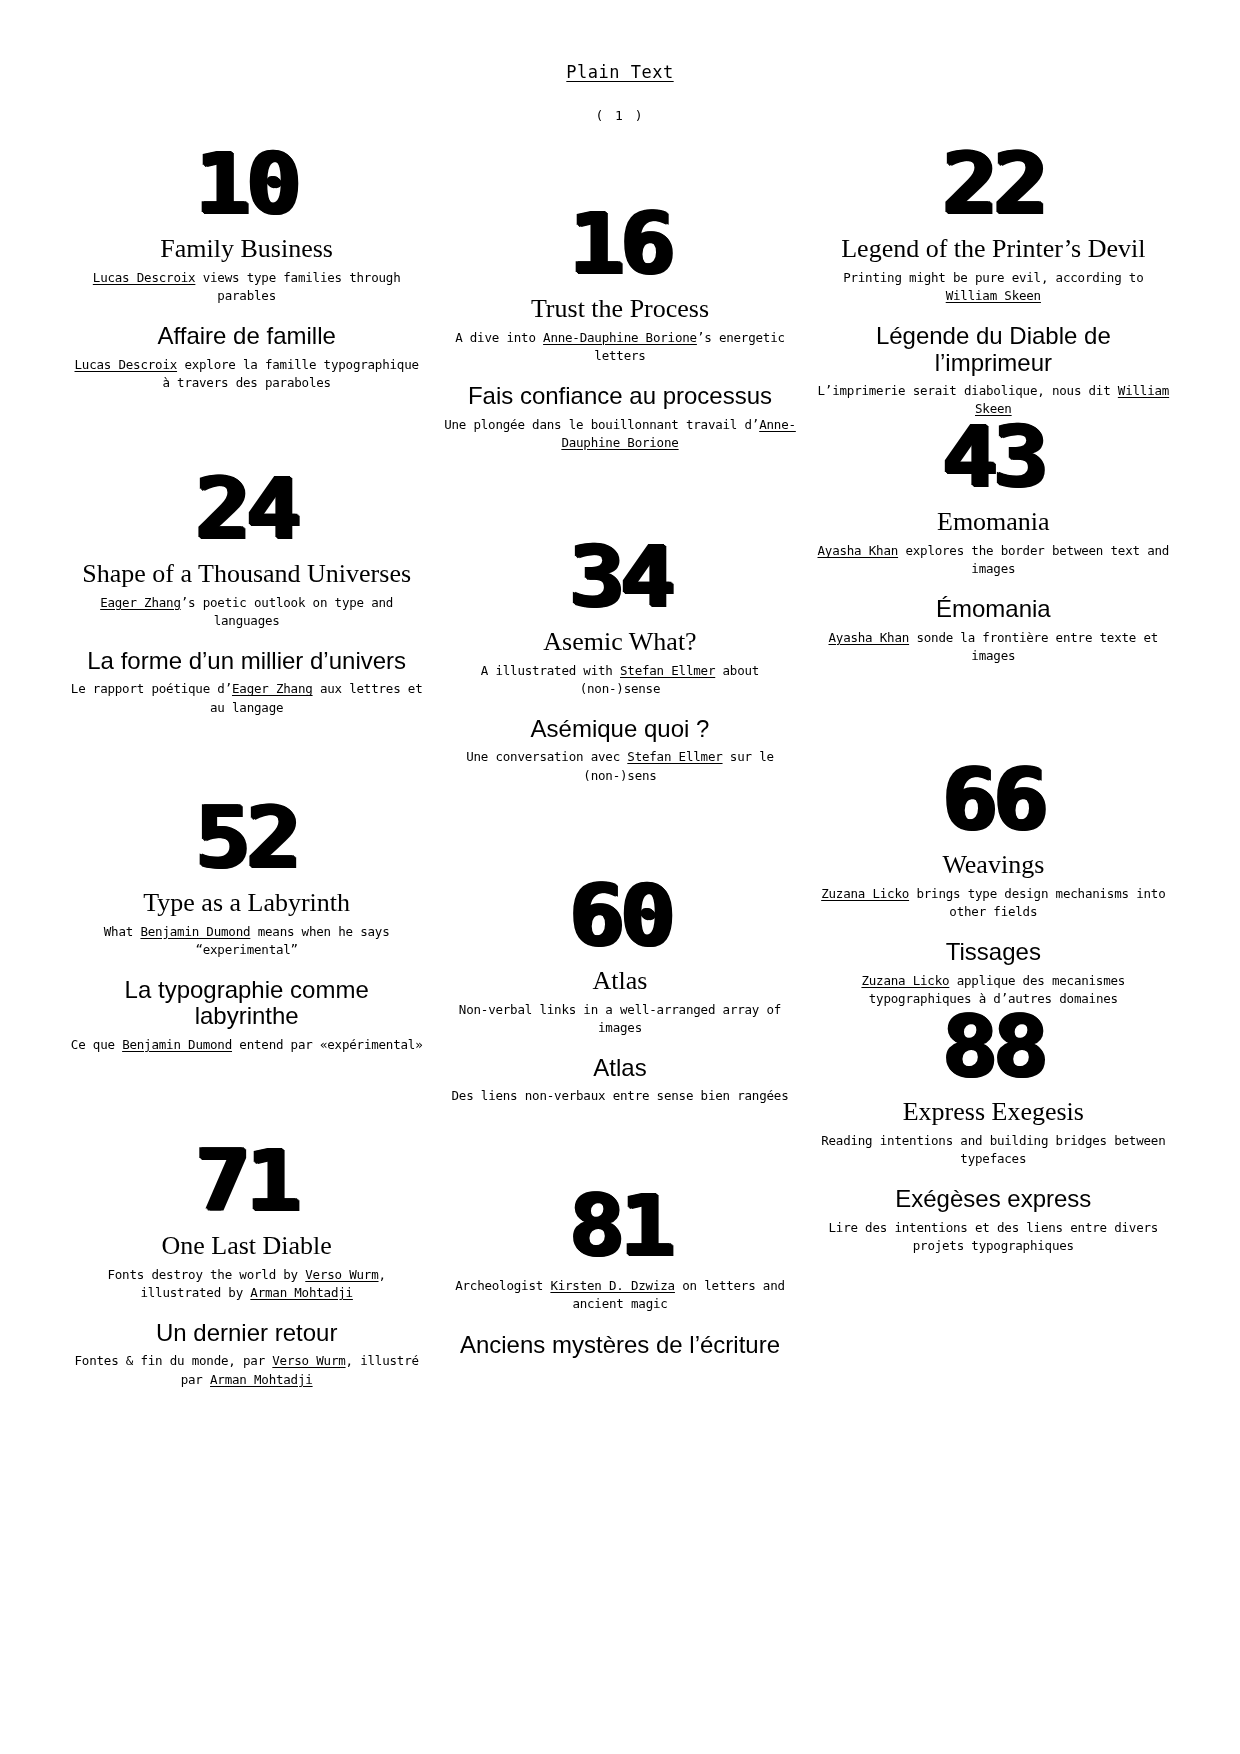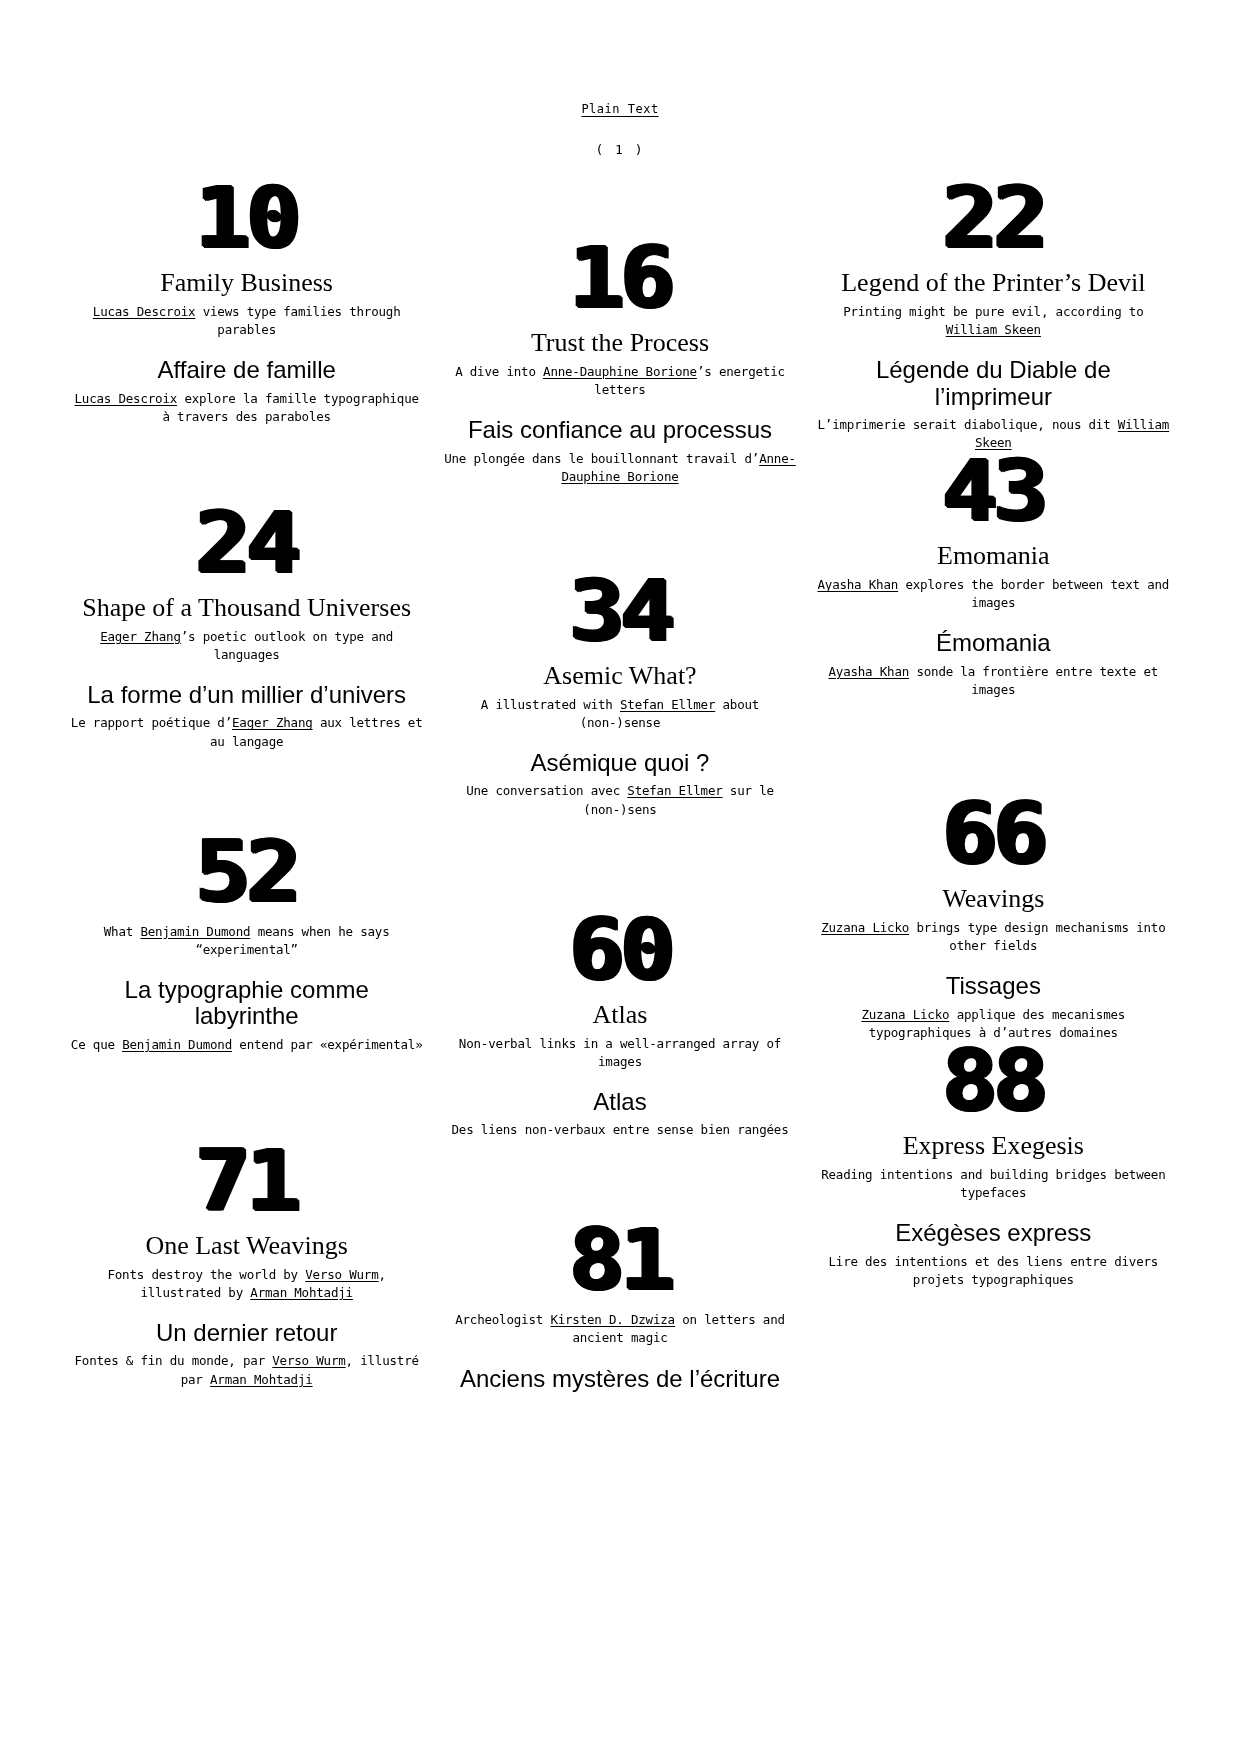--- a/index.html
+++ b/index.html
@@ -15,25 +15,24 @@
     position: relative;
     overflow: hidden;
   }
 
   .page-header {
     text-align: center;
     padding-top: 62px;
   }
   .page-header .label {
     font-family: "DejaVu Sans Mono", monospace;
-    font-size: 12px;
+    font-size: 17px;
     letter-spacing: 0.5px;
     text-decoration: underline;
     text-underline-offset: 3px;
-    margin-top: 40px;
   }
   .page-header .pagenum {
     font-family: "DejaVu Sans Mono", monospace;
     font-size: 13px;
     letter-spacing: 2px;
     margin-top: 26px;
   }
 
   .columns {
     display: flex;
@@ -144,28 +143,29 @@
     <div class="entry e-2">
       <div class="numeral">24</div>
       <h2 class="title-en">Shape of a Thousand Universes</h2>
       <p class="desc"><span></span><span class="lnk">Eager Zhang</span><span>’s poetic outlook on type and languages</span></p>
       <h2 class="title-fr">La forme d’un millier d’univers</h2>
       <p class="desc-fr"><span>Le rapport poétique d’</span><span class="lnk">Eager Zhang</span><span> aux lettres et au langage</span></p>
     </div>
 
     <div class="entry e-3">
       <div class="numeral">52</div>
+      <h2 class="title-en">Type as a Labyrinth</h2>
       <p class="desc"><span>What </span><span class="lnk">Benjamin Dumond</span><span> means when he says “experimental”</span></p>
       <h2 class="title-fr">La typographie comme labyrinthe</h2>
       <p class="desc-fr"><span>Ce que </span><span class="lnk">Benjamin Dumond</span><span> entend par «expérimental»</span></p>
     </div>
 
     <div class="entry e-4">
       <div class="numeral">71</div>
-      <h2 class="title-en">One Last Weavings</h2>
+      <h2 class="title-en">One Last Diable</h2>
       <p class="desc"><span>Fonts destroy the world by </span><span class="lnk">Verso Wurm</span><span>, illustrated by </span><span class="lnk">Arman Mohtadji</span></p>
       <h2 class="title-fr">Un dernier retour</h2>
       <p class="desc-fr"><span>Fontes &amp; fin du monde, par </span><span class="lnk">Verso Wurm</span><span>, illustré par </span><span class="lnk">Arman Mohtadji</span></p>
     </div>
 
   </div>
 
   <div class="col col-2">
 
     <div class="entry e-5">

